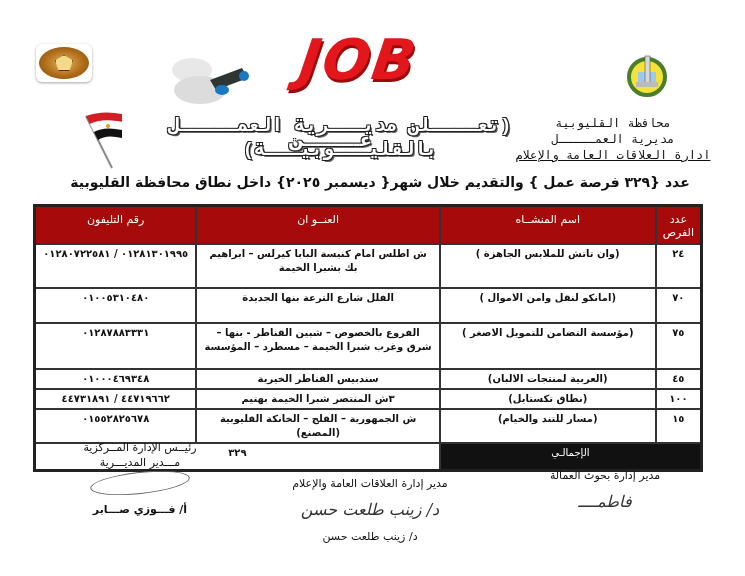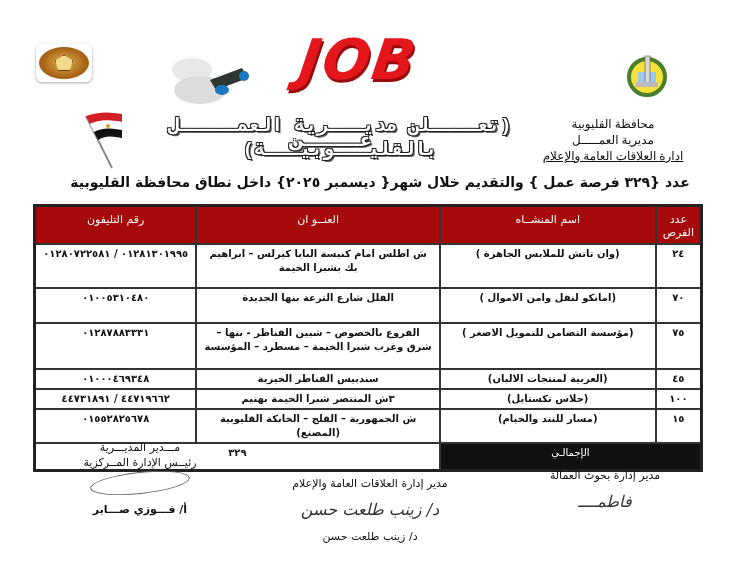--- a/index.html
+++ b/index.html
@@ -36,21 +36,21 @@
       text-shadow: 2px 3px 0 #9a0a0c;
       transform: skewX(-8deg);
     }
 
     
     .gov-logo {
       left: 624px; top: 52px; width: 46px; height: 46px;
     }
     .gov-text {
       right: 32px; top: 116px; width: 200px; text-align: center;
-      font-family: Liberation Serif, serif; font-size: 12px; line-height: 16px;
+      font-family: Liberation Mono, monospace; font-size: 12px; line-height: 16px;
       direction: rtl;
     }
     .gov-text .underline { text-decoration: underline; }
 
     
     .flag { left: 82px; top: 108px; width: 60px; height: 62px; }
 
     
     .title-main {
       left: 150px; top: 114px; width: 380px; text-align: center;
@@ -184,21 +184,21 @@
       <td class="phone">٠١٢٨٧٨٨٣٣٣١</td>
     </tr>
     <tr class="row-h20">
       <td>٤٥</td>
       <td>(العربية لمنتجات الالبان)</td>
       <td>سندبيس القناطر الخيرية</td>
       <td class="phone">٠١٠٠٠٤٦٩٣٤٨</td>
     </tr>
     <tr class="row-h20">
       <td>١٠٠</td>
-      <td>(جلاس تكستايل)</td>
+      <td>(نطاق تكستايل)</td>
       <td>٣ش المنتصر شبرا الخيمة بهتيم</td>
       <td class="phone">٤٤٧١٩٦٦٢   /   ٤٤٧٣١٨٩١</td>
     </tr>
     <tr class="row-h20">
       <td>١٥</td>
       <td>(مسار للتند والخيام)</td>
       <td>ش الجمهورية – القلج – الخانكة القليوبية   (المصنع)</td>
       <td class="phone">٠١٥٥٢٨٢٥٦٧٨</td>
     </tr>
     <tr class="total-row">
@@ -213,19 +213,19 @@
   <div class="sig-mark">فاطمــــ</div>
 </div>
 
 <div class="abs sig-block" style="left:270px; top:432px;margin-top:44px;">
   <div>مدير إدارة العلاقات العامة والإعلام</div>
   <div class="sig-mark">د/ زينب طلعت حسن</div>
   <div class="sig-name" style="font-weight:normal;">د/ زينب طلعت حسن</div>
 </div>
 
 <div class="abs sig-block" style="left:40px; top:440px;">
+  <div>رئيــس الإدارة المــركزية</div>
   <div>مـــدير المديـــرية</div>
-  <div>رئيــس الإدارة المــركزية</div>
   <div class="sig-mark" style="height:26px; line-height:26px; margin:2px 0;">
     <span class="sig-loop"></span>
   </div>
   <div class="sig-name">أ/ فـــوزي صـــابر</div>
 </div>
 
 </body></html>

